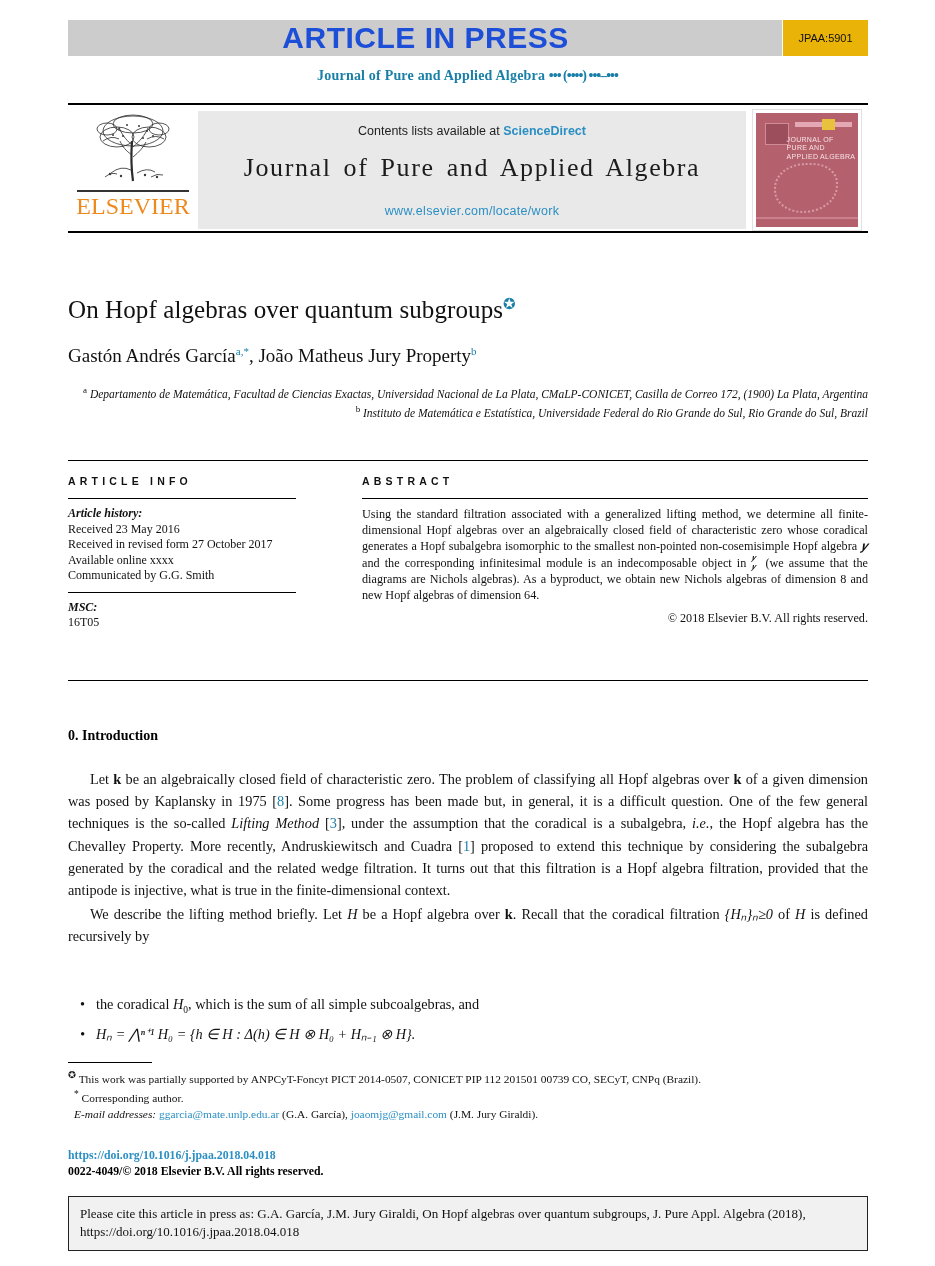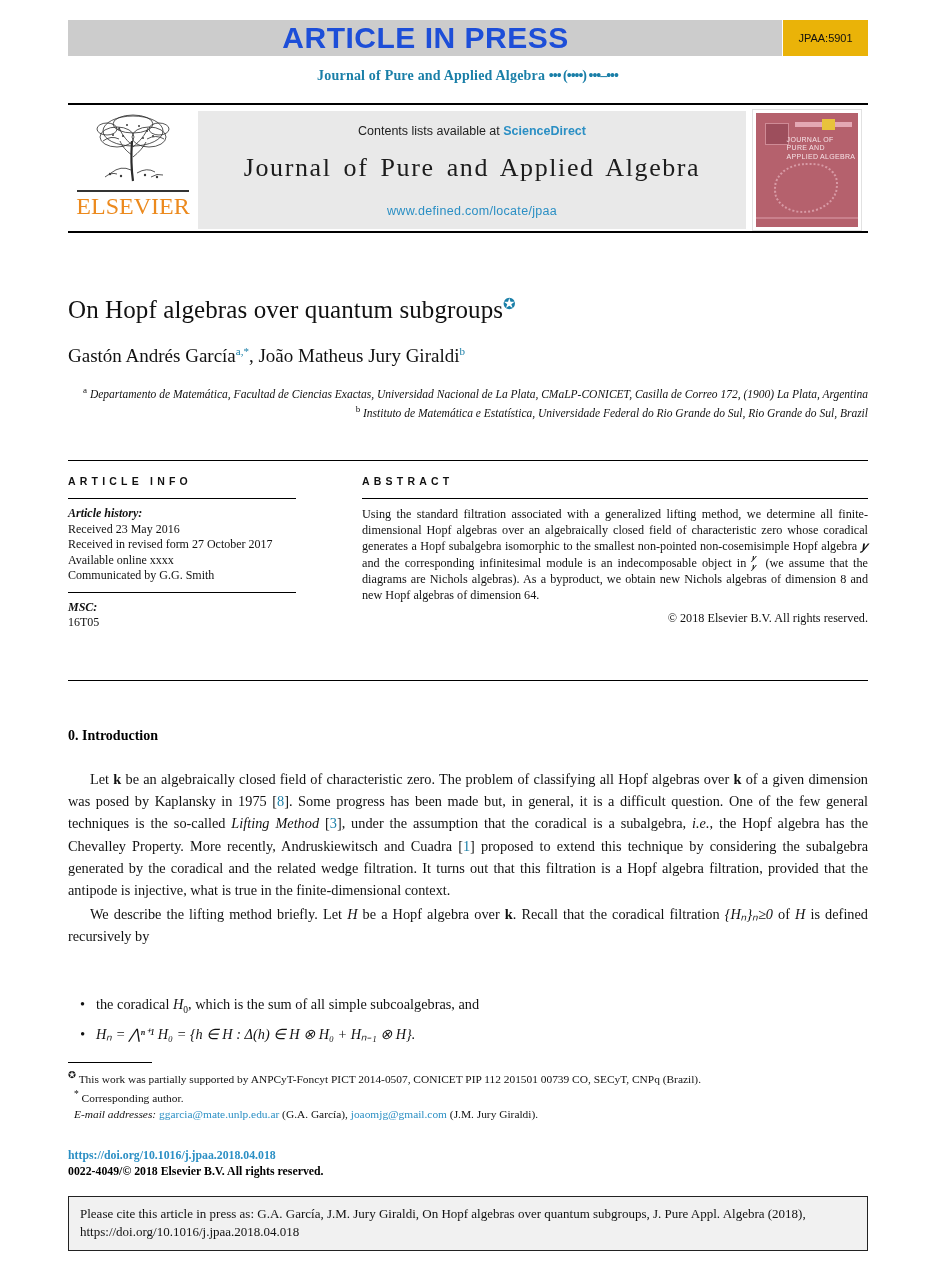--- a/index.html
+++ b/index.html
@@ -464,21 +464,21 @@
       <div class="tree-rule"></div>
       <div class="elsevier-word">ELSEVIER</div>
     </div>
 
     <div class="mast-center">
       <div class="contents-line">
         <span>Contents lists available at</span>
         <span class="sd-link">ScienceDirect</span>
       </div>
       <div class="journal-title">Journal of Pure and Applied Algebra</div>
-      <div class="journal-url">www.defined.com/locate/jpaa</div>
+      <div class="journal-url">www.elsevier.com/locate/work</div>
     </div>
 
     <div class="cover-thumb">
       <div class="cover-inner">
         <div class="cover-topbar">
           <div class="swatch"></div>
         </div>
         <div class="cover-els"></div>
         <div class="cover-txt">
           <div>JOURNAL OF</div>
@@ -489,21 +489,21 @@
         <div class="cover-botline"></div>
       </div>
     </div>
   </div>
 
   <div class="title">
     <span>On Hopf algebras over quantum subgroups</span><span class="star">✪</span>
   </div>
 
   <div class="authors">
-    <span>Gastón Andrés García</span><sup>a</sup><sup>,*</sup><span>, </span><span>João Matheus Jury Giraldi</span><sup>b</sup>
+    <span>Gastón Andrés García</span><sup>a</sup><sup>,*</sup><span>, </span><span>João Matheus Jury Property</span><sup>b</sup>
   </div>
 
   <div class="affil">
     <div>
       <sup>a</sup>
       <span>Departamento de Matemática, Facultad de Ciencias Exactas, Universidad Nacional de La Plata, CMaLP-CONICET, Casilla de Correo 172, (1900) La Plata, Argentina</span>
     </div>
     <div>
       <sup>b</sup>
       <span>Instituto de Matemática e Estatística, Universidade Federal do Rio Grande do Sul, Rio Grande do Sul, Brazil</span>

